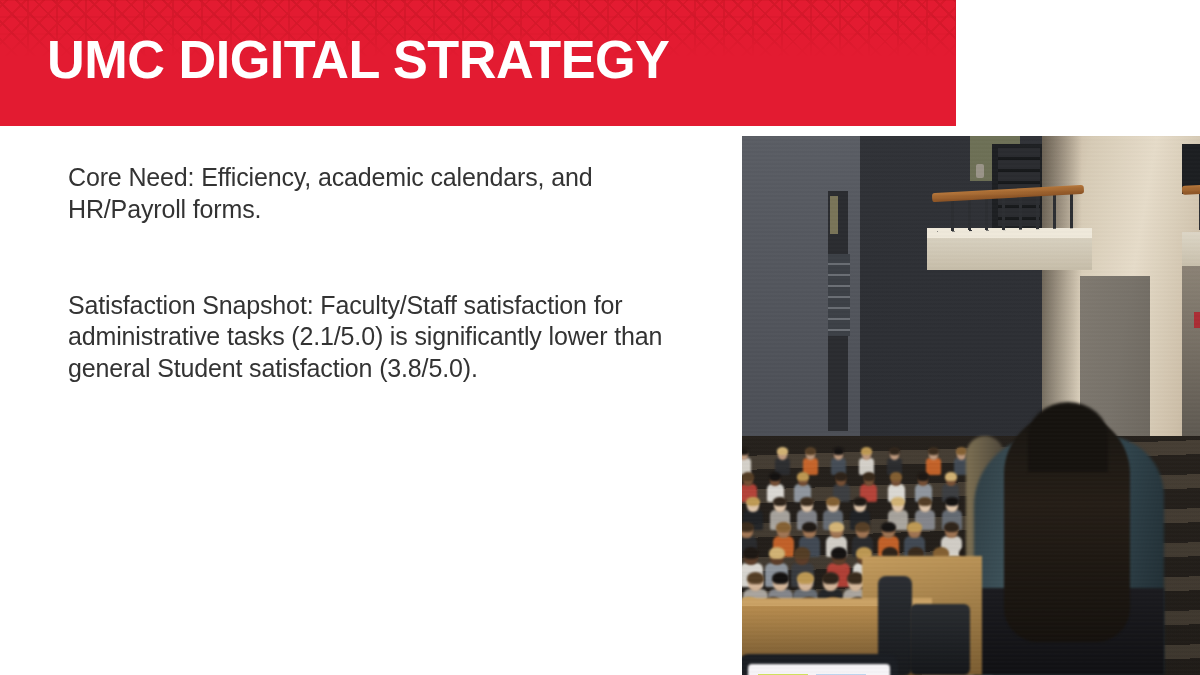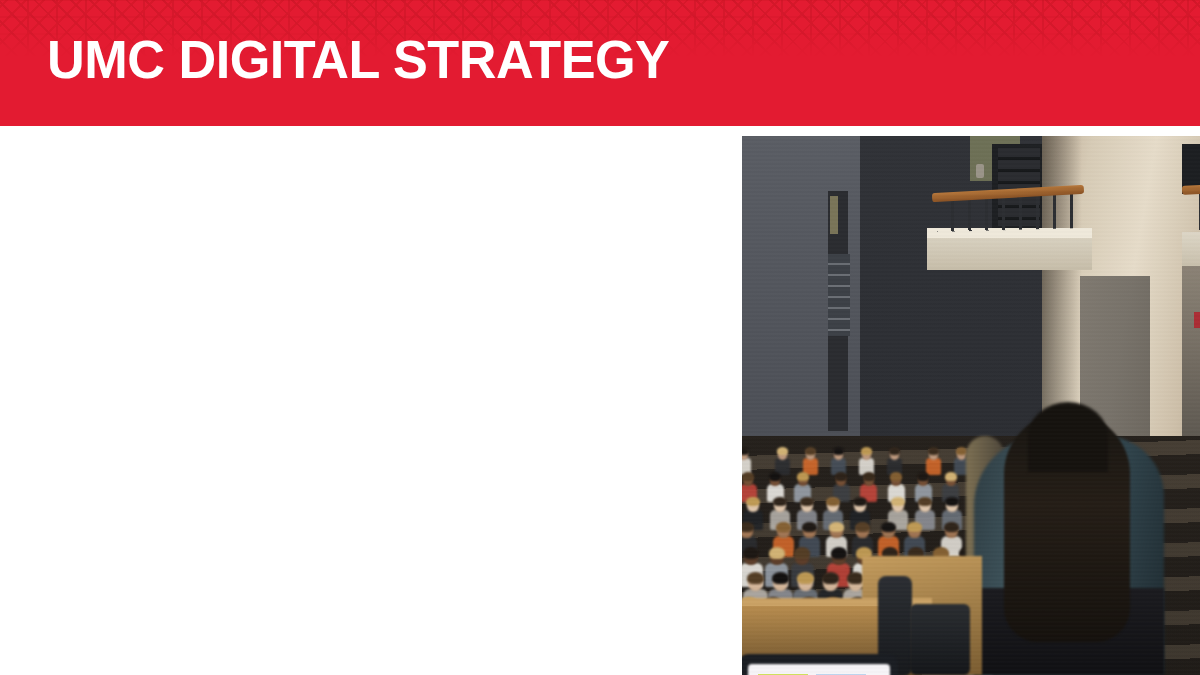--- a/index.html
+++ b/index.html
@@ -7,21 +7,21 @@
     width:1200px;height:675px;
     background:#ffffff;
     font-family:"Liberation Sans", sans-serif;
     overflow:hidden;
     position:relative;
   }
   .slide{position:relative;width:1200px;height:675px;background:#fff;overflow:hidden;}
 
   
   .header{
-    position:absolute;left:0;top:0;width:1200px;height:126px;
+    position:absolute;left:0;top:0;width:956px;height:126px;
     background:#E31B31;overflow:hidden;
   }
   .header-pattern{
     position:absolute;left:0;top:0;width:1200px;height:56px;
     opacity:.38;
     background-image:
       repeating-linear-gradient(45deg, transparent 0 11px, #b5121f 11px 13px),
       repeating-linear-gradient(-45deg, transparent 0 11px, #c2141f 11px 13px),
       repeating-linear-gradient(90deg, transparent 0 27px, #bb1320 27px 29px);
     -webkit-mask-image:linear-gradient(to bottom, rgba(0,0,0,.95) 0%, rgba(0,0,0,.75) 55%, rgba(0,0,0,0) 100%);
@@ -154,20 +154,22 @@
 
 <div class="slide">
 
   <div class="header">
     <div class="header-pattern"></div>
     <div class="header-pattern2"></div>
     <div class="slide-title">UMC DIGITAL STRATEGY</div>
   </div>
 
   <div class="content">
+    <p class="para">Core Need: Efficiency, academic calendars, and HR/Payroll forms.</p>
+    <p class="para spaced">Satisfaction Snapshot: Faculty/Staff satisfaction for administrative tasks (2.1/5.0) is significantly lower than general Student satisfaction (3.8/5.0).</p>
   </div>
 
   <div class="photo" title="">
     <div class="ph wall-dark"></div>
     <div class="ph wall-dark2"></div>
     <div class="ph wall-left"></div>
     <div class="ph door-strip"></div>
     <div class="ph door-glow"></div>
     <div class="ph ladder"></div>
 

